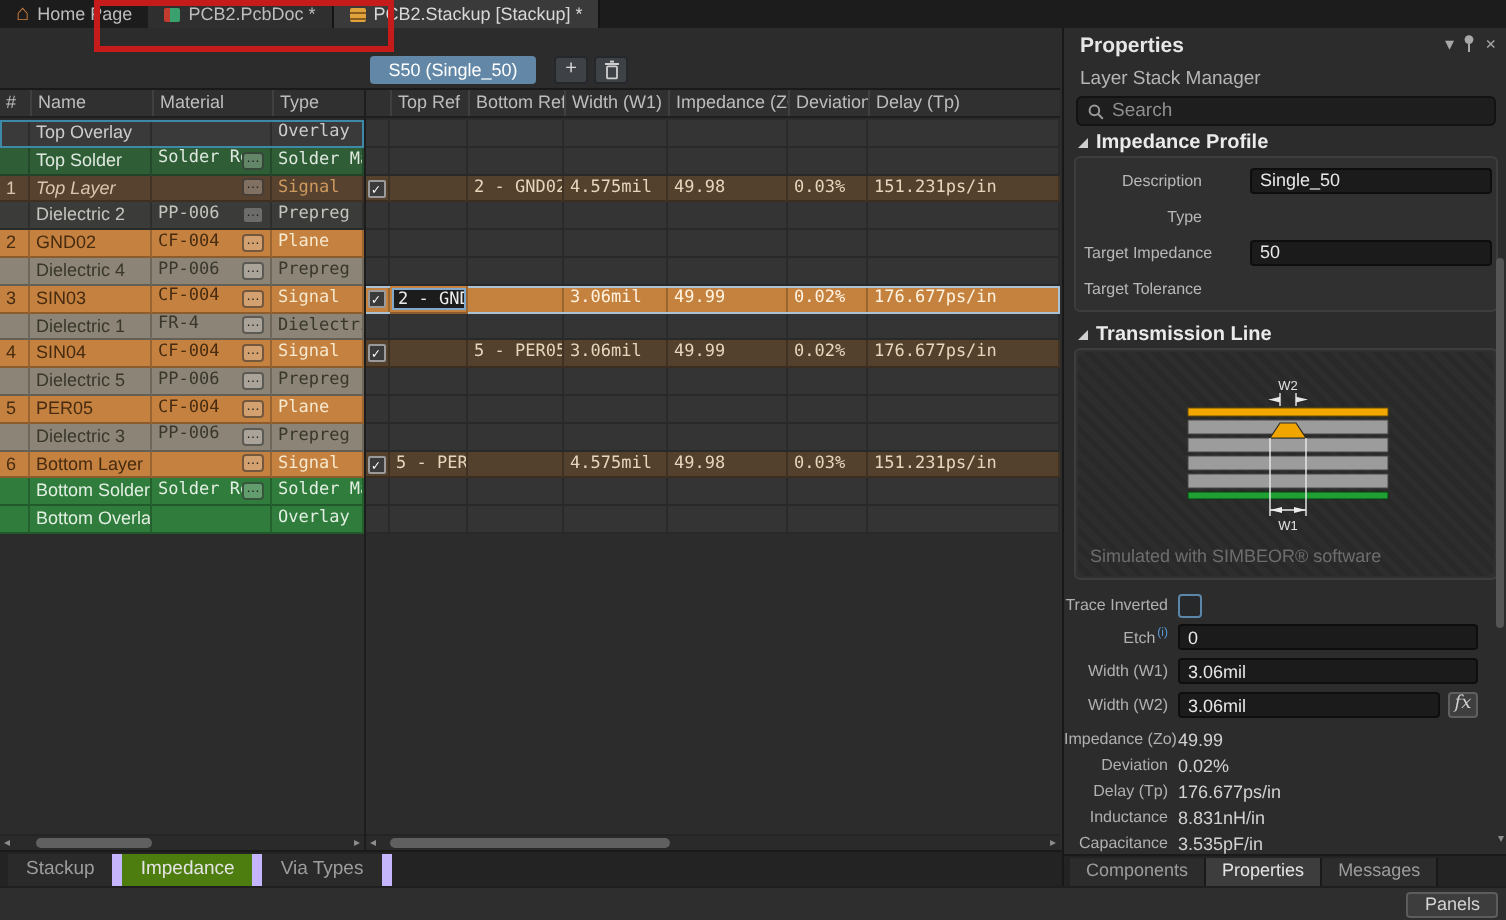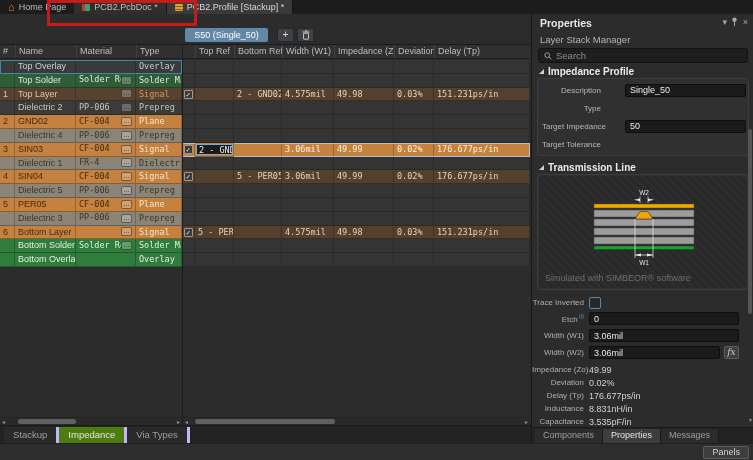--- a/index.html
+++ b/index.html
@@ -58,21 +58,21 @@
 .imp-sel .gc{background:#c5823f;color:#fff4e2}
 .vdiv{position:absolute;left:182px;top:30px;width:1px;height:381px;background:#1d1d1d;z-index:5}
 
 
 .hscroll{position:absolute;top:403px;height:8px;background:#2a2a2a;border-top:1px solid #242424}
 .hs-left{left:0;width:182px}
 .hs-right{left:183px;width:347px}
 .hthumb{position:absolute;top:1px;height:5px;background:#606060;border-radius:3px}
 .harrow{position:absolute;top:0;font-size:6px;line-height:8px;color:#8d8d8d}
 .doc-bottom-tabs{position:absolute;left:0;top:411px;width:531px;height:18px;background:#232323;border-top:1px solid #1a1a1a;display:flex;padding-left:4px}
-.btab{padding:0 9px;font-size:9.5px;line-height:15px;color:#9d9d9d;background:#2a2a2a;border-right:3px solid #c4b5fd;margin-top:1px;height:16px}
+.btab{padding:0 9px;font-size:9.5px;line-height:15px;color:#9d9d9d;background:#2a2a2a;border-right:5px solid #c4b5fd;margin-top:1px;height:16px}
 .btab.active{background:#4d7c0f;color:#e4e4e4}
 
 
 .props{position:absolute;left:531px;top:0;width:222px;height:429px;background:#2c2c2c;border-left:1px solid #181818}
 .props-title{position:absolute;left:8px;top:3px;font-size:10.5px;font-weight:bold;color:#e6e6e6}
 .hdr-icon{position:absolute;top:3px;color:#a8a8a8;font-size:9px;line-height:10px}
 .props-sub{position:absolute;left:8px;top:20px;font-size:9.5px;color:#b5b5b5}
 .search{position:absolute;left:6px;top:34px;width:210px;height:15px;background:#1e1e1e;border:1px solid #121212;border-radius:3px;display:flex;align-items:center;gap:4px;padding:0 5px}
 .search input{flex:1;background:transparent;border:none;outline:none;color:#bdbdbd;font-size:9.5px;font-family:"Liberation Sans",sans-serif}
 .search input::placeholder{color:#8f8f8f}
@@ -115,21 +115,21 @@
     <div class="tab home">
       <span class="home-icon">⌂</span>
       <span>Home Page</span>
     </div>
     <div class="tab doc">
       <span class="doc-icon pcb"></span>
       <span>PCB2.PcbDoc *</span>
     </div>
     <div class="tab doc active">
       <span class="doc-icon stackup"></span>
-      <span>PCB2.Profile [Stackup] *</span>
+      <span>PCB2.Stackup [Stackup] *</span>
     </div>
   </div>
   <div class="red-box"></div>
 
   <div class="workspace">
 
     <div class="left-region">
       <div class="btn-profile">S50 (Single_50)</div>
       <div class="btn-sm btn-plus">+</div>
       <div class="btn-sm btn-trash">
@@ -193,21 +193,21 @@
               <div class="gc mono" style="width: 48px;"></div>
               <div class="gc mono" style="width: 52px;"></div>
               <div class="gc mono" style="width: 60px;"></div>
               <div class="gc mono" style="width: 40px;"></div>
               <div class="gc mono" style="width: 96px;"></div>
             </div>
           </div>
           <div class="trow">
             <div class="lpart row-brown">
               <div class="gc num" style="width: 15px;">1</div>
-              <div class="gc name" style="width: 61px;">Top Layer</div>
+              <div class="gc name" style="width: 61px; font-style: italic;">Top Layer</div>
               <div class="gc mat" style="width: 60px;">
                 <span class="matspan mono"></span>
                 <span class="matbtn">…</span>
               </div>
               <div class="gc type mono" style="width: 46px;">Signal</div>
             </div>
             <div class="rpart imp-on">
               <div class="gc mono cb" style="width: 13px;"><span class="cbx">✓</span></div>
               <div class="gc mono" style="width: 39px;"></div>
               <div class="gc mono" style="width: 48px;">2 - GND02</div>

